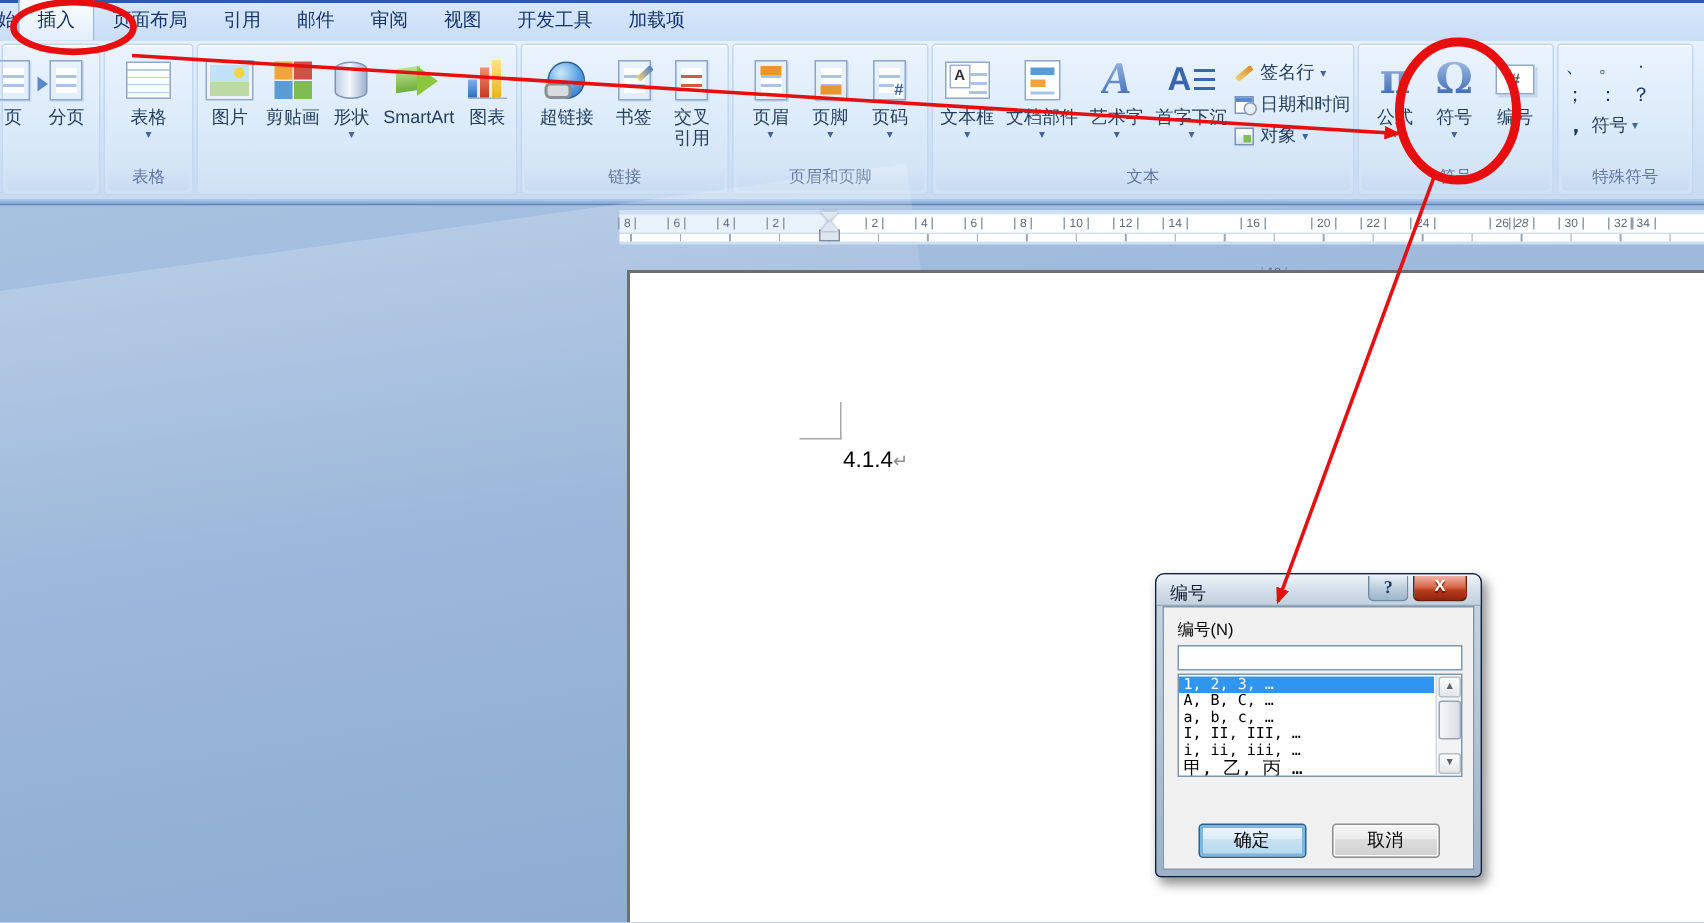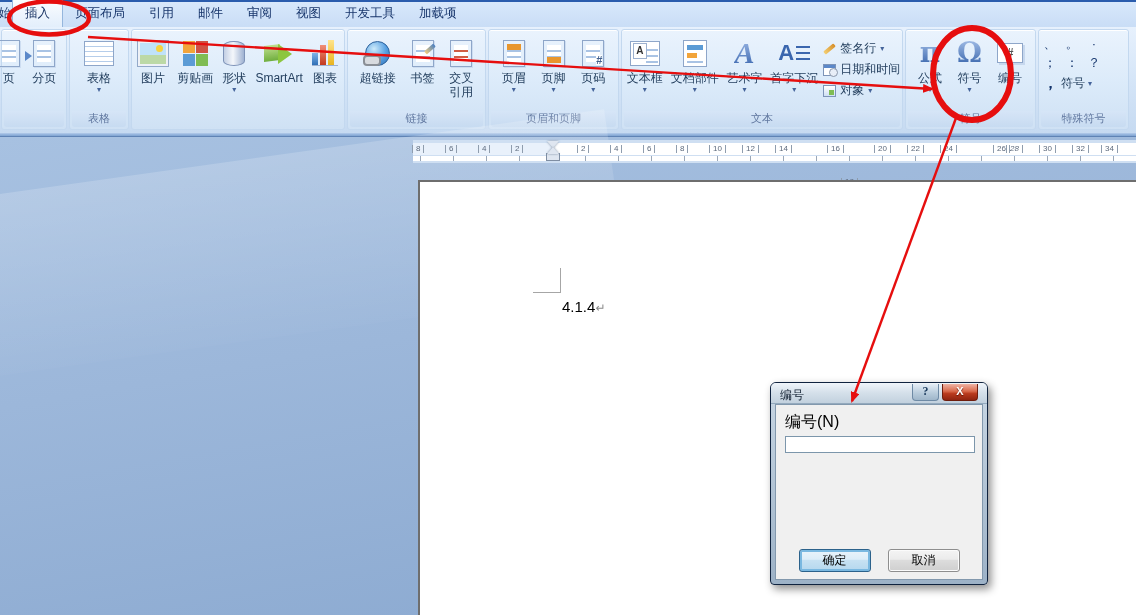--- a/index.html
+++ b/index.html
@@ -127,21 +127,21 @@
   .dlg-title-text { position:absolute; left:9px; top:4px; font-size:12px; color:#101e30; }
   .dlg-help { position:absolute; top:1px; right:48px; width:27px; height:17px; border-radius:0 0 4px 4px;
     background:linear-gradient(#e6eef6,#b9ccdc 55%,#9fb6ca); border:1px solid #6e8aa5; border-top:none;
     color:#1c3c5e; font-weight:bold; font-size:12px; text-align:center; line-height:15px;
     font-family:"Liberation Serif",serif; }
   .dlg-close { position:absolute; top:1px; right:9px; width:36px; height:17px; border-radius:0 0 4px 4px;
     background:linear-gradient(#efb3a4,#d96a4c 45%,#b93a1d 60%,#8f2410); border:1px solid #6e1d0d; border-top:none;
     color:#fff; font-weight:bold; font-size:11px; text-align:center; line-height:15px; text-shadow:0 1px 1px #5c1203; }
   .dlg-client { position:absolute; left:4px; right:4px; top:21px; bottom:4px; background:#f0f0f0;
     border:1px solid #8298ad; }
-  .dlg-label { margin:7px 0 3px 9px; font-size:16px; color:#000; }
+  .dlg-label { margin:7px 0 3px 9px; font-size:11px; color:#000; }
   .dlg-input { display:block; margin-left:9px; width:190px; height:17px; border:1px solid #7c96ab; background:#fff; font-size:11px; padding:0 3px; }
   .listbox { position:relative; margin:2px 0 0 9px; width:190px; height:69px; border:1px solid #7c96ab; background:#fff; overflow:hidden; }
   .list-items { position:absolute; left:0; top:1px; right:18px; }
   .list-item { height:11px; line-height:11px; padding-left:3px; font-family:"DejaVu Sans Mono",monospace; font-size:10px; color:#000; white-space:nowrap; }
   .list-item.selected { background:#2e95f0; color:#fff; }
   .list-item.cjk { font-size:12px; height:13px; line-height:13px; }
   .vscroll { position:absolute; right:0; top:0; bottom:0; width:17px; background:#f2f3f5; border-left:1px solid #d5dae0; }
   .sbtn { position:absolute; left:1px; width:15px; height:14px; background:linear-gradient(#fdfdfd,#e3e6ea); border:1px solid #b8bec6; border-radius:2px;
     color:#5a6470; font-size:7px; text-align:center; line-height:12px; }
   .sbtn.up { top:1px; } .sbtn.down { bottom:1px; }
@@ -431,21 +431,21 @@
           <span class="rnum" style="left: 362px;">14</span>
           <span class="rnum" style="left: 414px;">16</span>
           <span class="rnum" style="left: 428px; margin-top: 33px;">18</span>
           <span class="rnum" style="left: 461px;">20</span>
           <span class="rnum" style="left: 494px;">22</span>
           <span class="rnum" style="left: 527px;">24</span>
           <span class="rnum" style="left: 580px;">26</span>
           <span class="rnum" style="left: 593px; font-style: italic;">28</span>
           <span class="rnum" style="left: 626px;">30</span>
           <span class="rnum" style="left: 659px;">32</span>
-          <span class="rnum" style="left: 688px;">34</span>
+          <span class="rnum" style="left: 674px;">34</span>
         </div>
       <div class="indent-marker">
         <div class="t"></div>
           <div class="b" style="margin-top:-1px"></div>
           <div class="s"></div>
       </div>
     </div>
 
     <div class="page">
       <div class="corner-mark"></div>
@@ -457,20 +457,35 @@
 
   <div class="dialog">
     <div class="dlg-title">
       <span class="dlg-title-text">编号</span>
     </div>
     <div class="dlg-help">?</div>
     <div class="dlg-close">X</div>
     <div class="dlg-client">
       <div class="dlg-label">编号(N)</div>
       <input class="dlg-input" value="" style="">
+      <div class="listbox">
+        <div class="list-items">
+            <div class="list-item selected">1, 2, 3, …</div>
+            <div class="list-item">A, B, C, …</div>
+            <div class="list-item">a, b, c, …</div>
+            <div class="list-item">I, II, III, …</div>
+            <div class="list-item">i, ii, iii, …</div>
+            <div class="list-item cjk">甲, 乙, 丙 …</div>
+          </div>
+        <div class="vscroll">
+          <div class="sbtn up">▲</div>
+          <div class="sthumb"></div>
+          <div class="sbtn down">▼</div>
+        </div>
+      </div>
       <div class="btnrow">
         <div class="wbtn focus">确定</div>
         <div class="wbtn">取消</div>
       </div>
     </div>
   </div>
 
   <svg class="overlay" width="1136" height="615" viewBox="0 0 1136 615">
     <defs>
       <marker id="ah" markerWidth="11" markerHeight="9" refX="9" refY="4.5" orient="auto" markerUnits="userSpaceOnUse">

